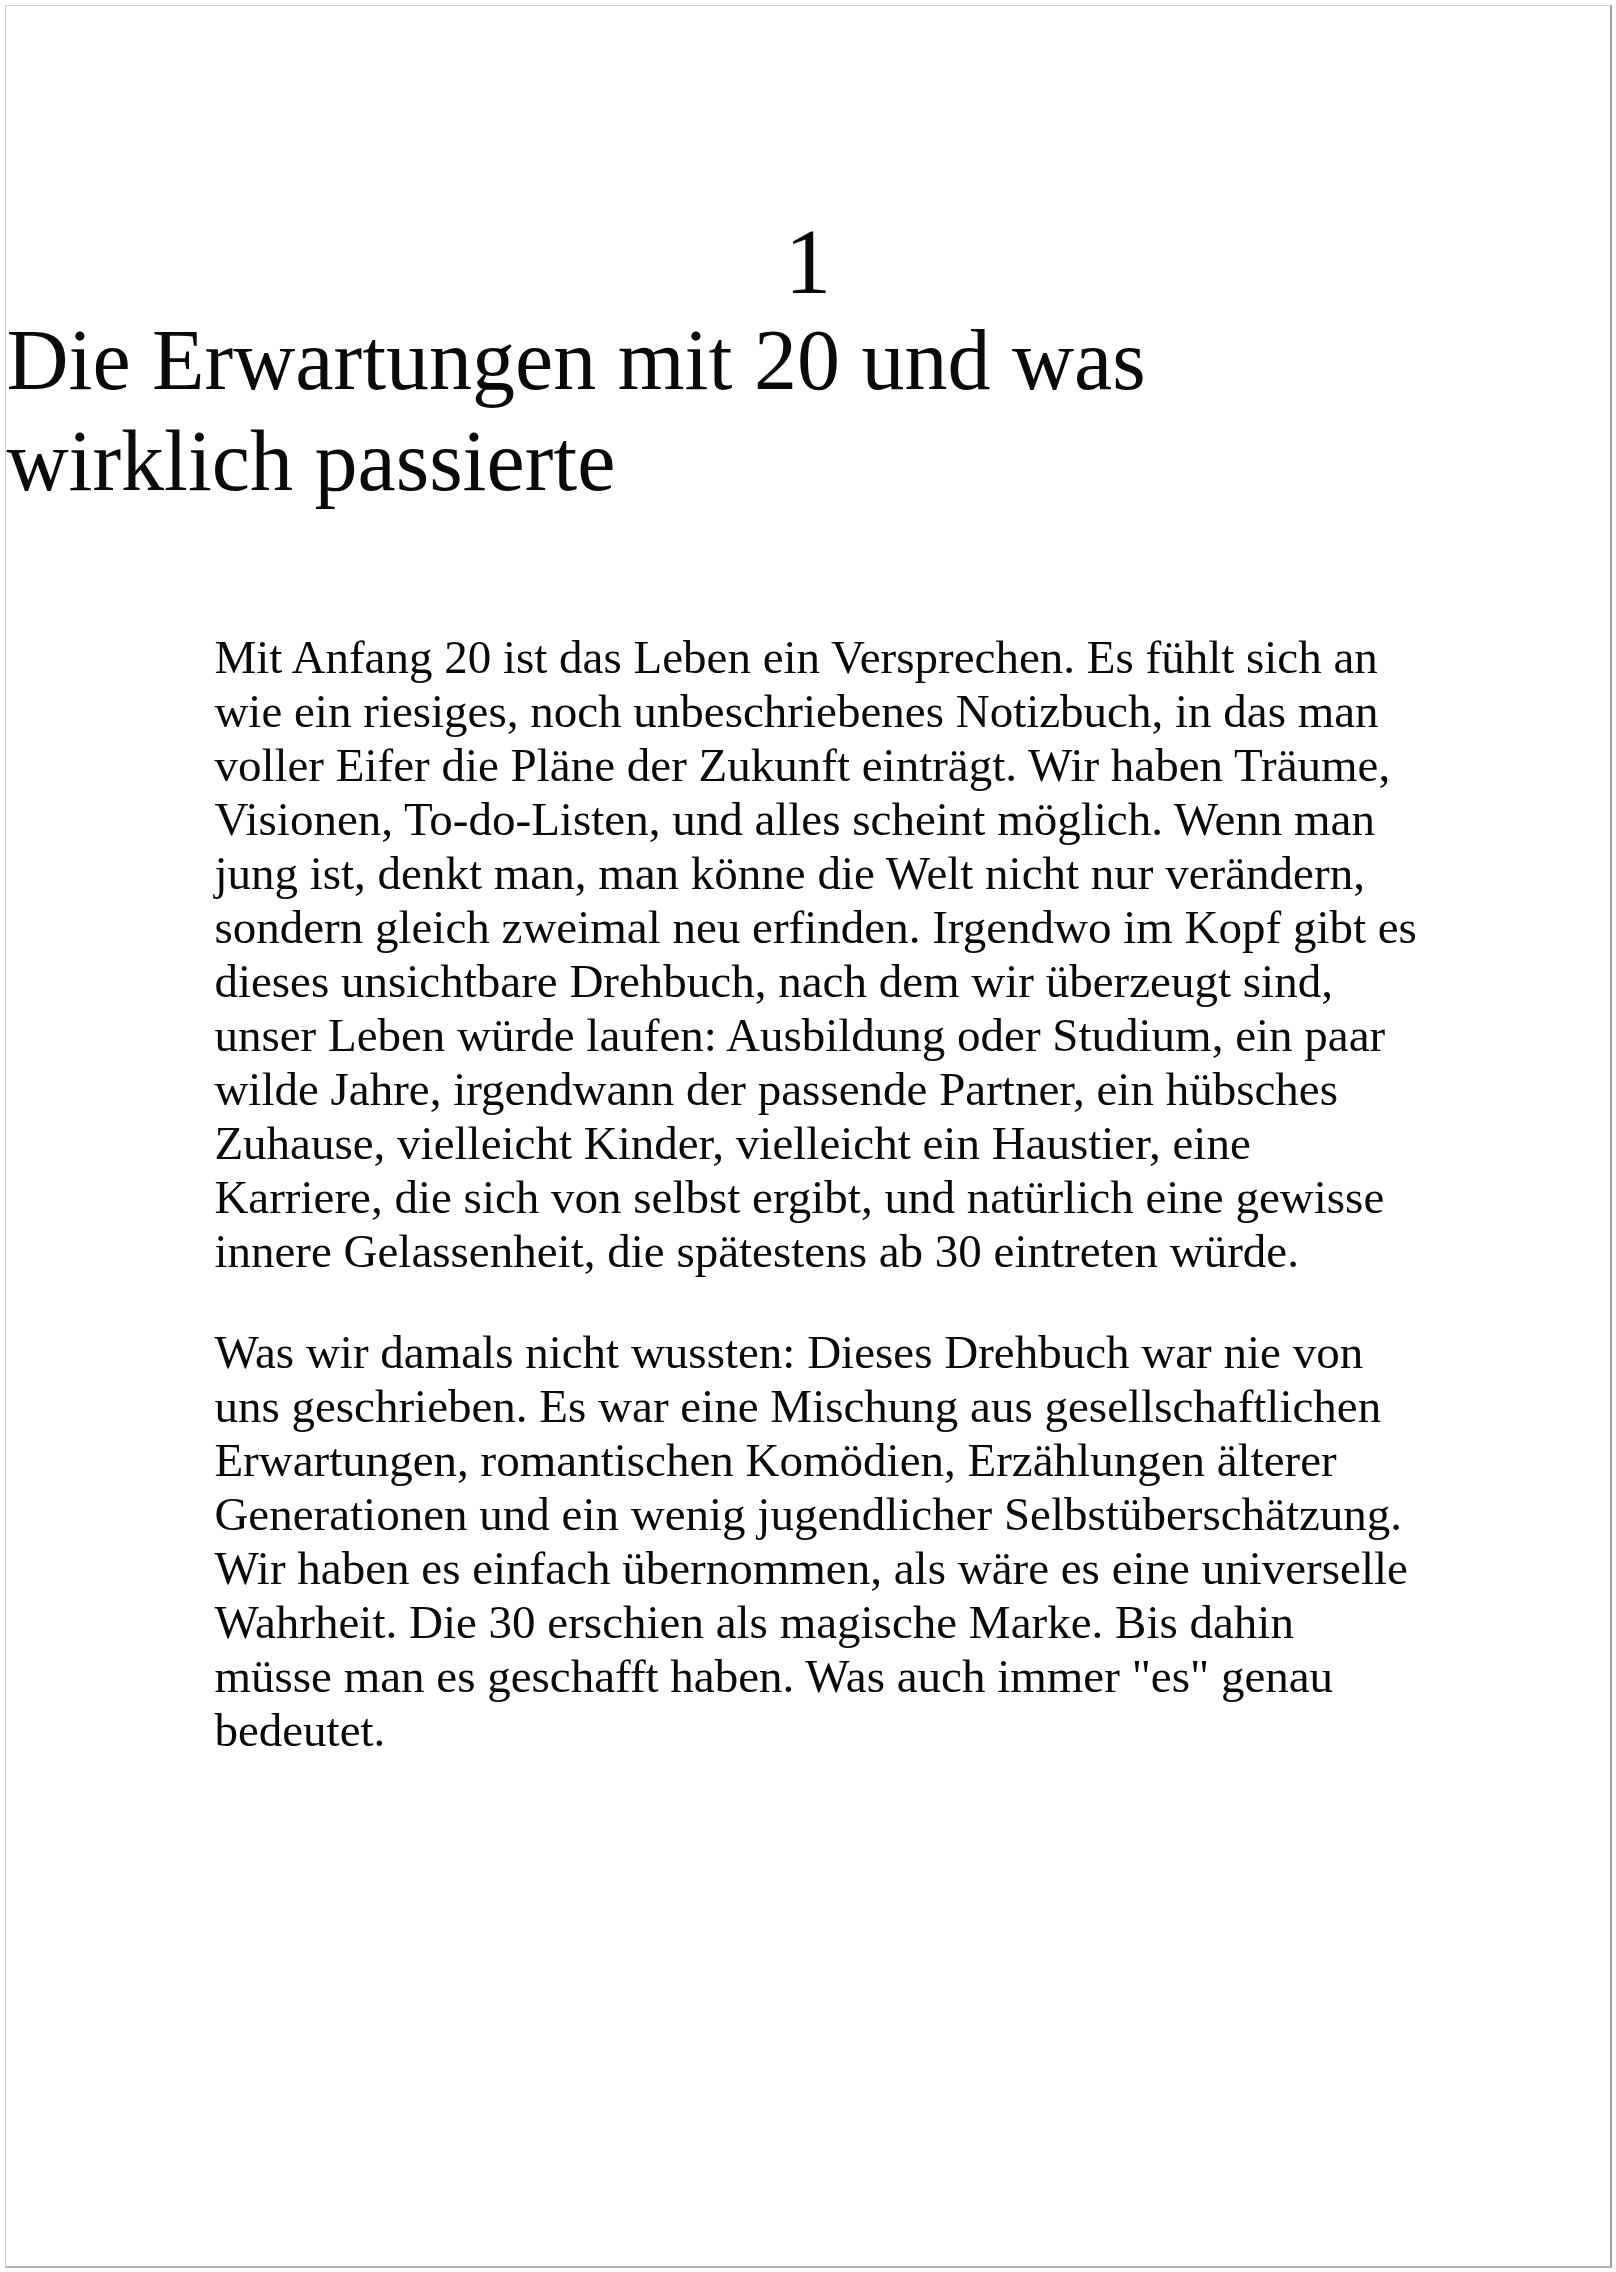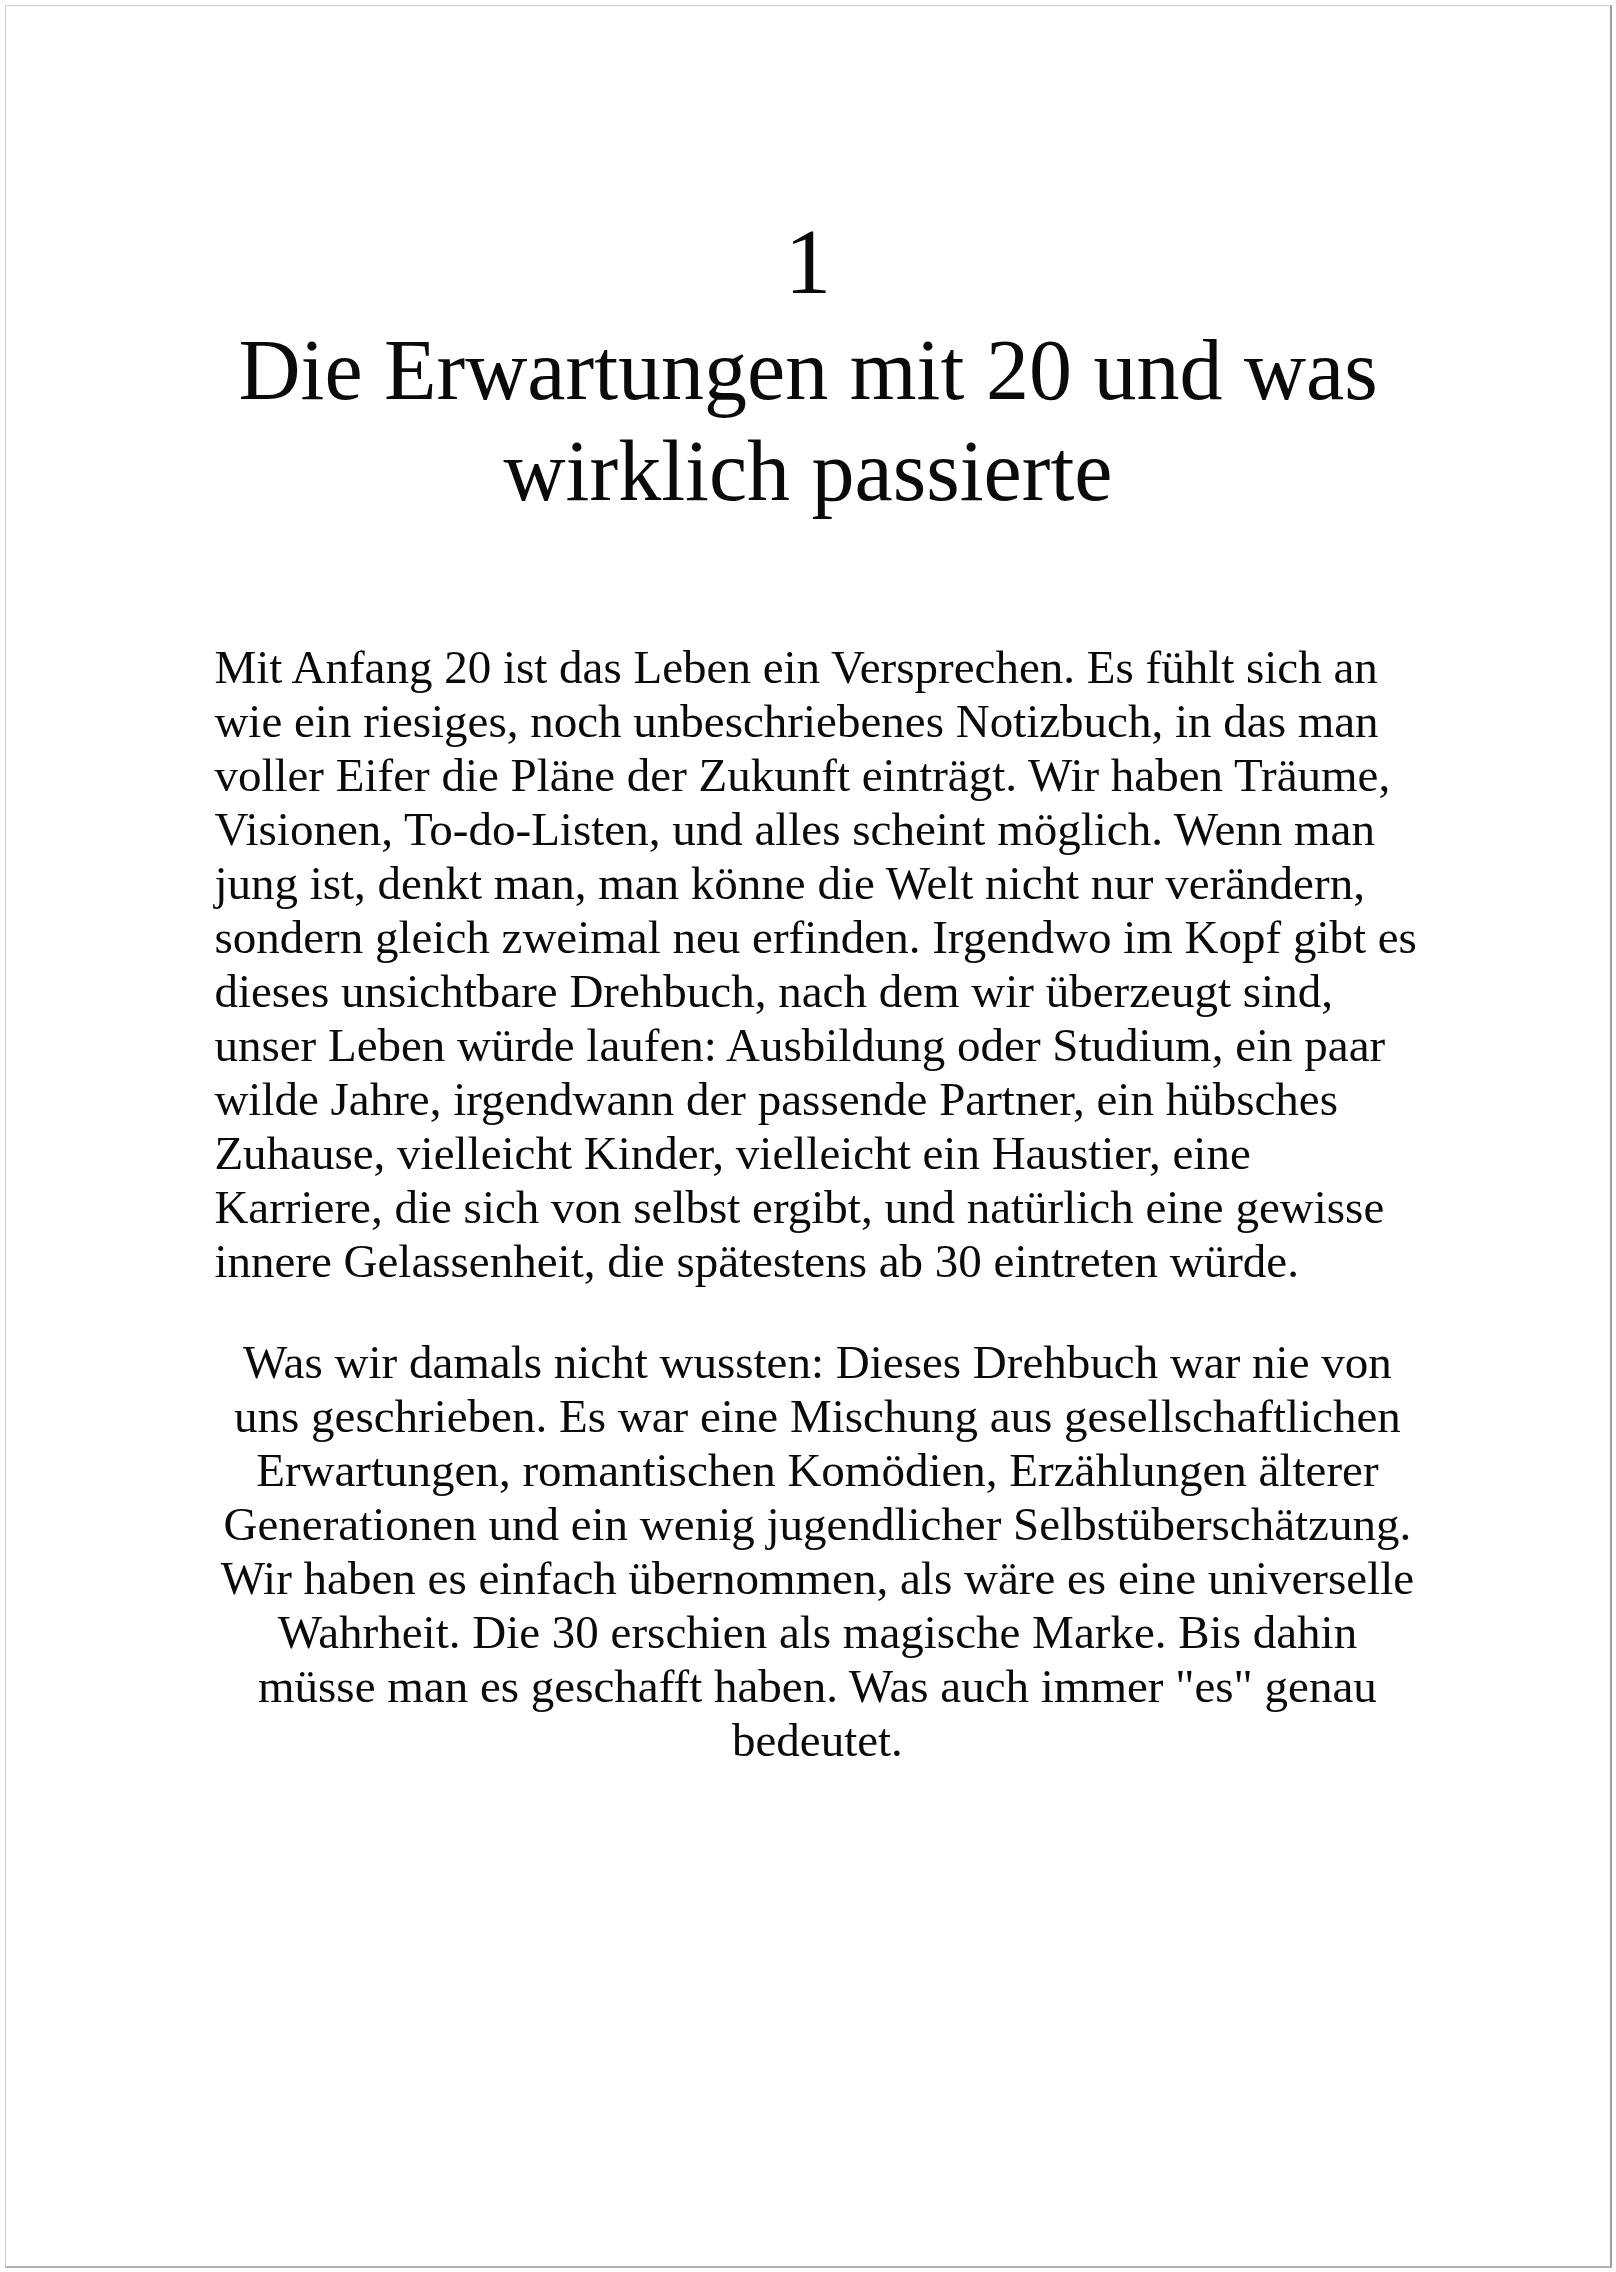--- a/index.html
+++ b/index.html
@@ -28,36 +28,35 @@
     box-sizing: border-box;
   }
   .chapter-number {
     margin-top: 209px;
     text-align: center;
     font-size: 93px;
     line-height: 93px;
     white-space: pre-line;
   }
   .chapter-title {
-    margin-top: 12px;
-    text-align: center;
+    margin-top: 2px;
     font-size: 86px;
     line-height: 101px;
     white-space: pre-line;
   }
   .body-paragraph {
     margin-left: 208px;
     width: 1206px;
     font-size: 47px;
     line-height: 54px;
     text-align: left;
     white-space: pre-line;
   }
   .para-1 { margin-top: 118px; }
-  .para-2 { margin-top: 40px; text-align: center; }
+  .para-2 { margin-top: 40px; }
   .section-heading {
     margin-left: 201px;
     margin-top: 109px;
     font-size: 53px;
     line-height: 61px;
     white-space: pre-line;
   }
 </style>
 </head>
 <body>

